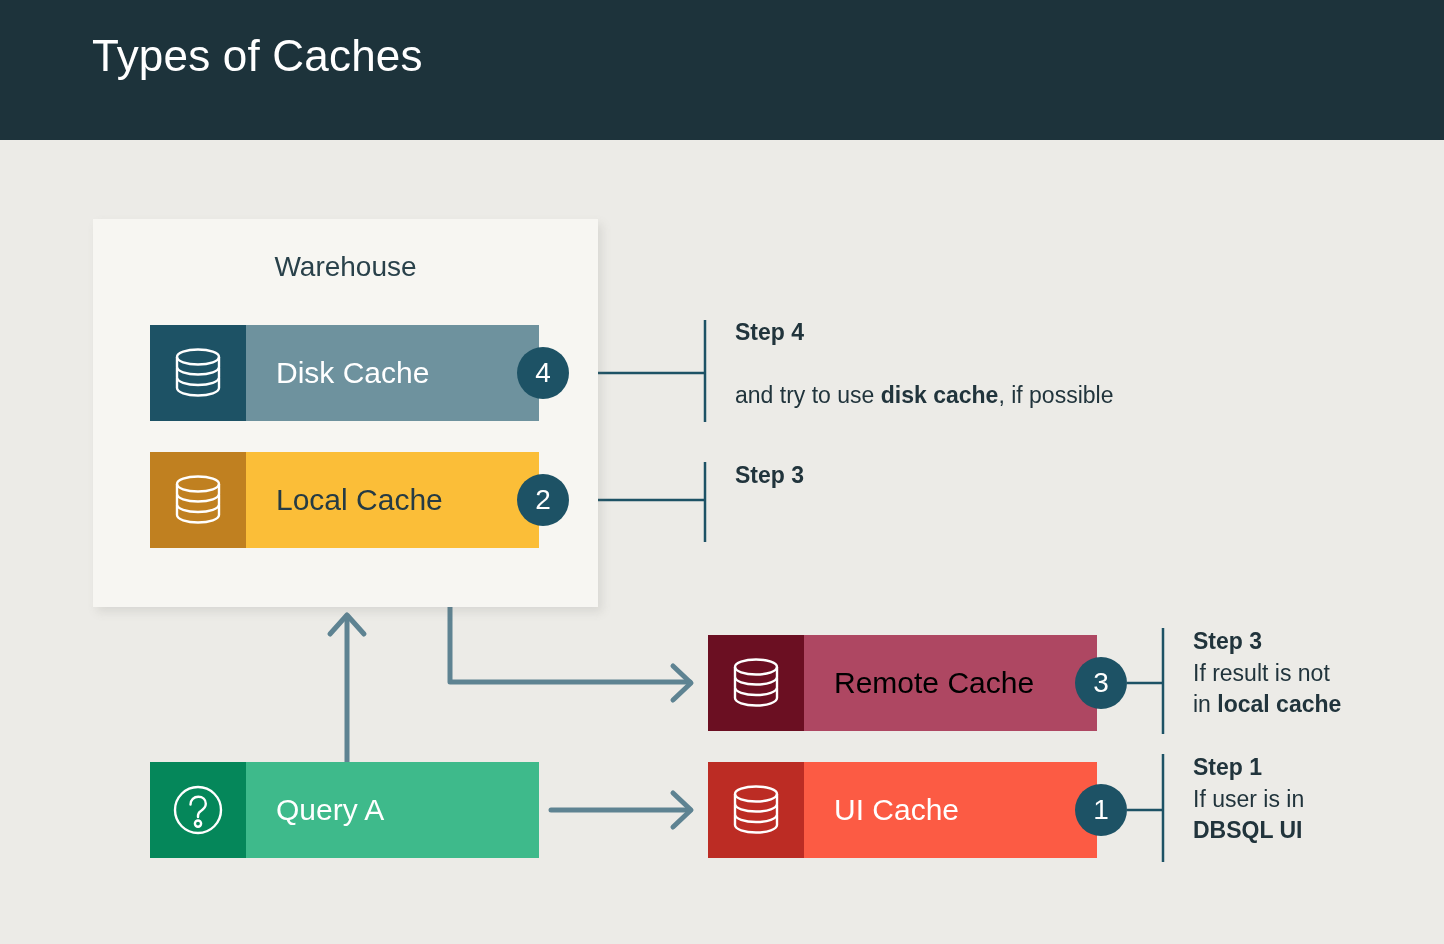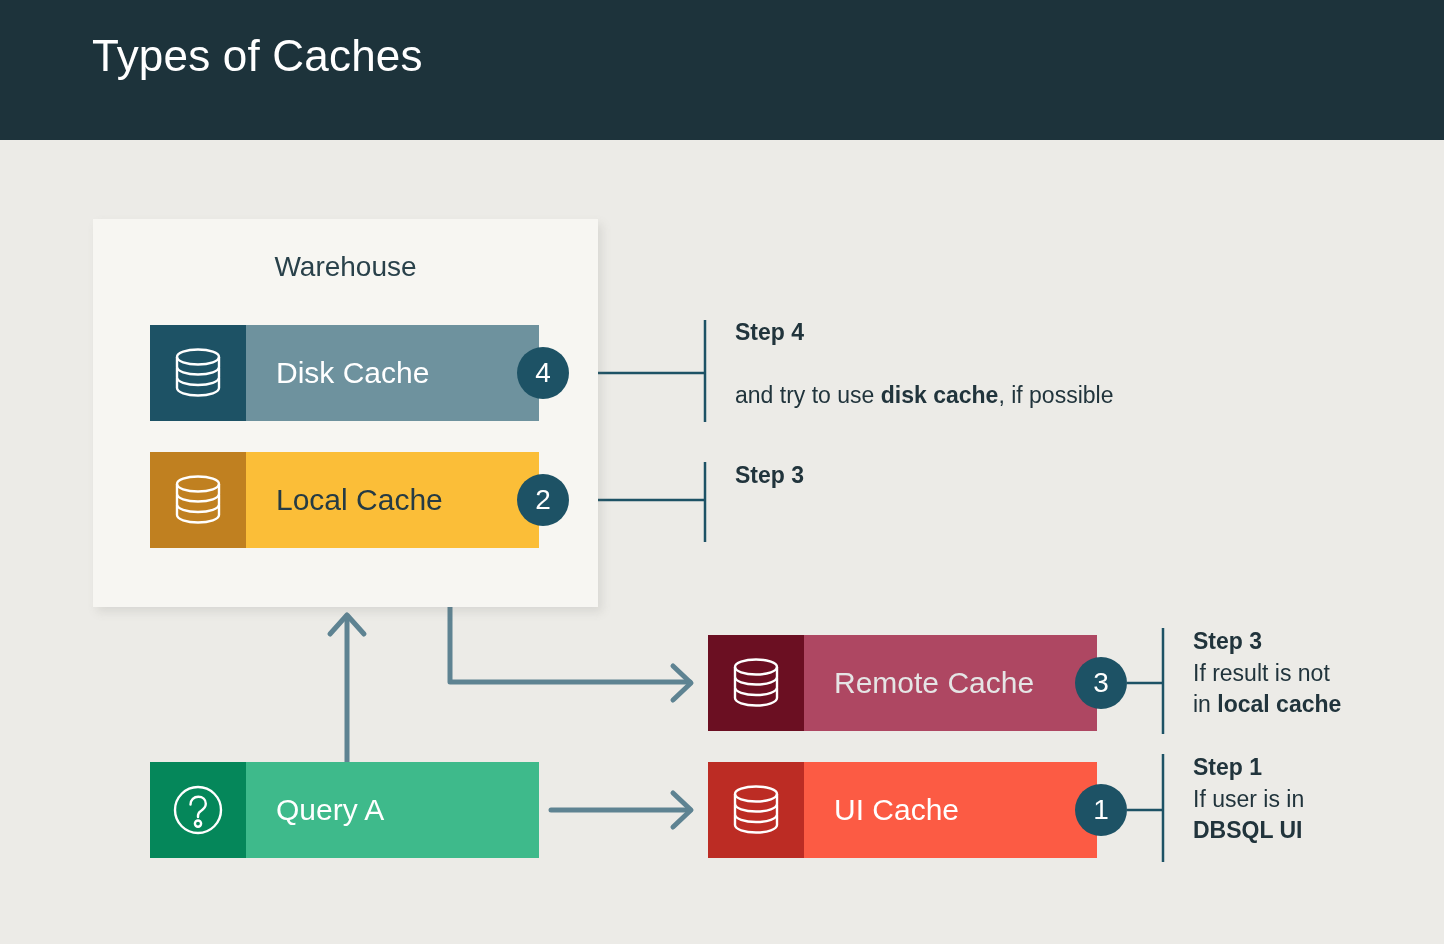--- a/index.html
+++ b/index.html
@@ -102,21 +102,21 @@
   #bar-disk   .bar-icon { background: #1D5265; }
   #bar-disk   .bar-body { background: #6E929E; }
   #bar-disk   .bar-label { color: #FFFFFF; }
 
   #bar-local  .bar-icon { background: #C08020; }
   #bar-local  .bar-body { background: #FBBE38; }
   #bar-local  .bar-label { color: #253B44; }
 
   #bar-remote .bar-icon { background: #6B0F22; }
   #bar-remote .bar-body { background: #AE4762; }
-  #bar-remote .bar-label { color: #e5e5e5; }
+  #bar-remote .bar-label { color: #000000; }
 
   #bar-ui     .bar-icon { background: #BC2C24; }
   #bar-ui     .bar-body { background: #FC5B44; align-items: center; }
   #bar-ui     .bar-label { color: #FFFFFF; }
 
   #bar-query  .bar-icon { background: #05875A; }
   #bar-query  .bar-body { background: #3EBA8B; }
   #bar-query  .bar-label { color: #FFFFFF; }
 
   

